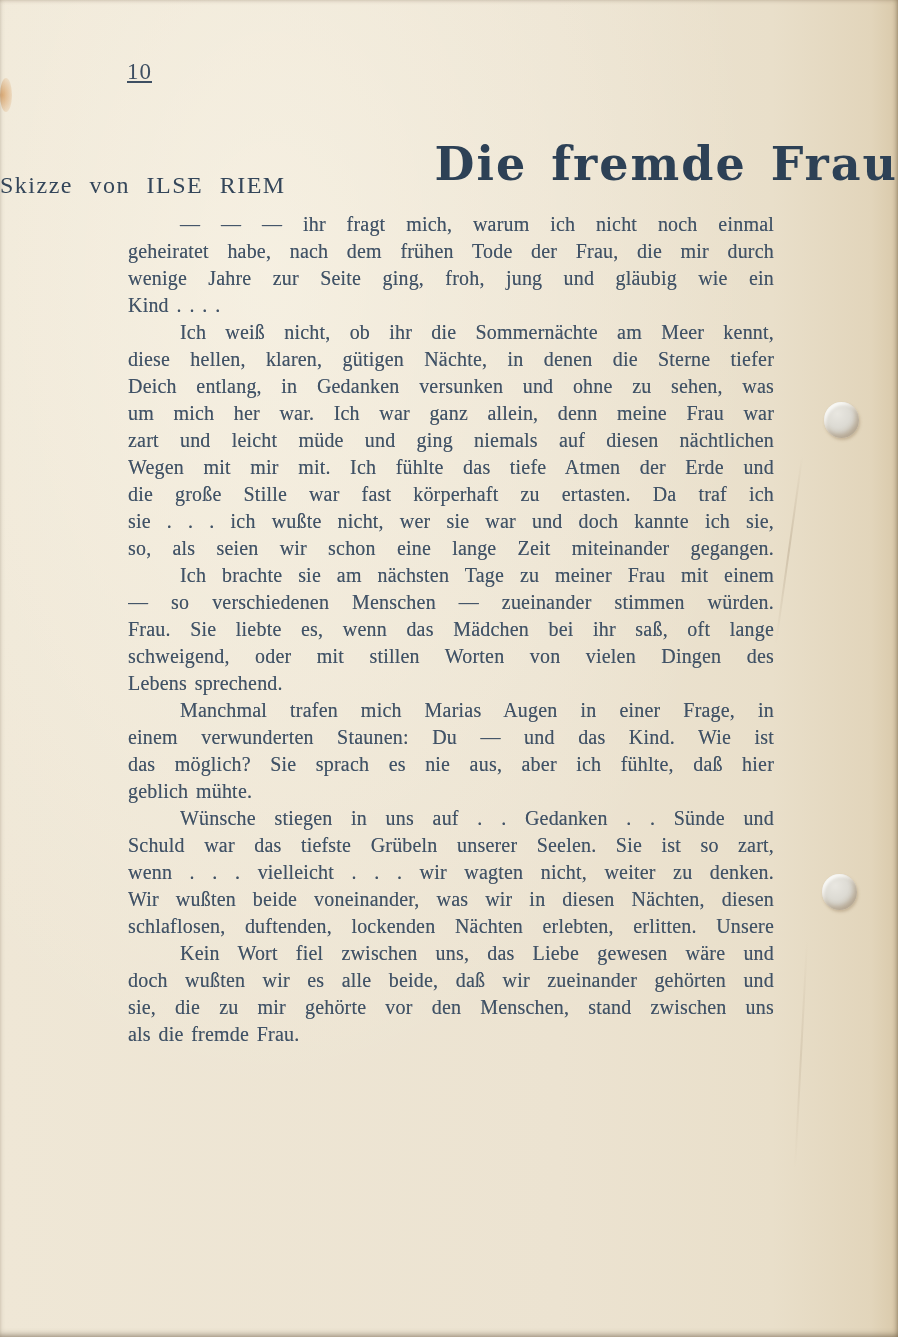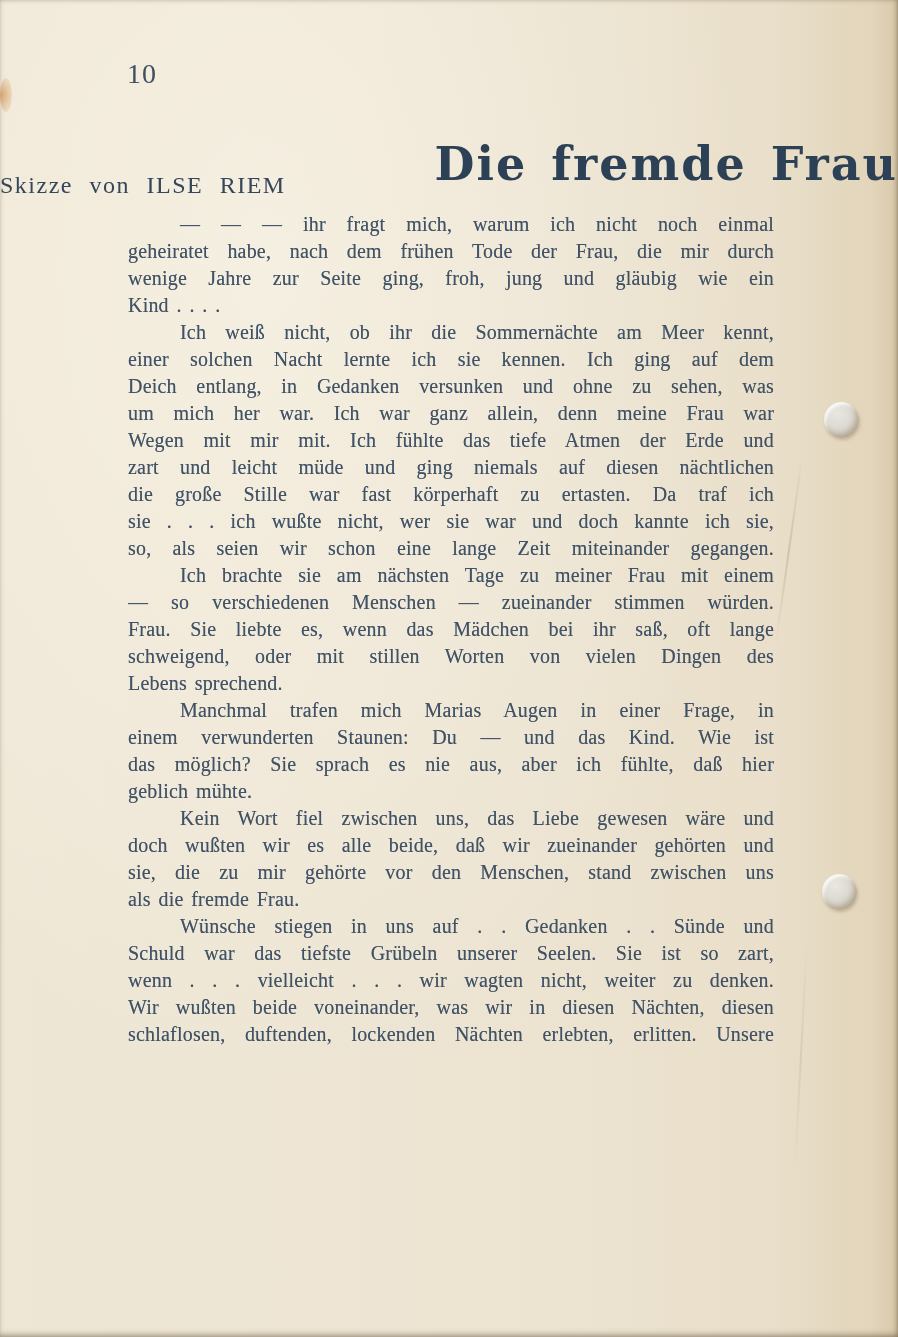--- a/index.html
+++ b/index.html
@@ -17,22 +17,23 @@
   
   #scan-page::after{
     content:"";position:absolute;inset:0;pointer-events:none;
     box-shadow:
       inset 0 -4px 6px -2px rgba(70,55,35,0.45),
       inset -3px 0 5px -2px rgba(90,70,45,0.35),
       inset 0 3px 4px -2px rgba(120,100,70,0.18);
   }
   .page-number{
     position:absolute;left:127px;top:60px;
-    font-size:28px;line-height:1;color:#3e4f62;
+    font-size:23px;line-height:1;color:#3e4f62;
     letter-spacing:1px;
+    text-decoration:underline;
   }
   .title{
     position:absolute;left:0;top:141px;width:898px;
     text-align:right;
     font-family:"DejaVu Serif", serif;
     font-weight:bold;
     font-size:46px;line-height:1;
     letter-spacing:2px;word-spacing:6px;
     color:#2d4156;
   }
@@ -95,53 +96,53 @@
   <div class="subtitle">Skizze von ILSE RIEM</div>
   <div class="body">
       <div class="para">
         <div class="line ind j">— — — ihr fragt mich, warum ich nicht noch einmal</div>
         <div class="line j">geheiratet habe, nach dem frühen Tode der Frau, die mir durch</div>
         <div class="line j">wenige Jahre zur Seite ging, froh, jung und gläubig wie ein</div>
         <div class="line">Kind . . . .</div>
       </div>
       <div class="para">
         <div class="line ind j">Ich weiß nicht, ob ihr die Sommernächte am Meer kennt,</div>
-        <div class="line j">einer solchen Nacht lernte ich sie kennen. Ich ging auf dem</div>
+        <div class="line j">diese hellen, klaren, gütigen Nächte, in denen die Sterne tiefer</div>
         <div class="line j">Deich entlang, in Gedanken versunken und ohne zu sehen, was</div>
         <div class="line j">um mich her war. Ich war ganz allein, denn meine Frau war</div>
+        <div class="line j">zart und leicht müde und ging niemals auf diesen nächtlichen</div>
         <div class="line j">Wegen mit mir mit. Ich fühlte das tiefe Atmen der Erde und</div>
-        <div class="line j">zart und leicht müde und ging niemals auf diesen nächtlichen</div>
         <div class="line j">die große Stille war fast körperhaft zu ertasten. Da traf ich</div>
         <div class="line j">sie . . . ich wußte nicht, wer sie war und doch kannte ich sie,</div>
         <div class="line j">so, als seien wir schon eine lange Zeit miteinander gegangen.</div>
       </div>
       <div class="para">
         <div class="line ind j">Ich brachte sie am nächsten Tage zu meiner Frau mit einem</div>
         <div class="line j">— so verschiedenen Menschen — zueinander stimmen würden.</div>
         <div class="line j">Frau. Sie liebte es, wenn das Mädchen bei ihr saß, oft lange</div>
         <div class="line j">schweigend, oder mit stillen Worten von vielen Dingen des</div>
         <div class="line">Lebens sprechend.</div>
       </div>
       <div class="para">
         <div class="line ind j">Manchmal trafen mich Marias Augen in einer Frage, in</div>
         <div class="line j">einem verwunderten Staunen: Du — und das Kind. Wie ist</div>
         <div class="line j">das möglich? Sie sprach es nie aus, aber ich fühlte, daß hier</div>
         <div class="line">geblich mühte.</div>
       </div>
       <div class="para">
-        <div class="line ind j">Kein Wort fiel zwischen uns, das Liebe gewesen wäre und</div>
-        <div class="line j">doch wußten wir es alle beide, daß wir zueinander gehörten und</div>
-        <div class="line j">sie, die zu mir gehörte vor den Menschen, stand zwischen uns</div>
-        <div class="line">als die fremde Frau.</div>
-      </div>
-      <div class="para">
         <div class="line ind j">Wünsche stiegen in uns auf . . Gedanken . . Sünde und</div>
         <div class="line j">Schuld war das tiefste Grübeln unserer Seelen. Sie ist so zart,</div>
         <div class="line j">wenn . . . vielleicht . . . wir wagten nicht, weiter zu denken.</div>
         <div class="line j">Wir wußten beide voneinander, was wir in diesen Nächten, diesen</div>
         <div class="line j">schlaflosen, duftenden, lockenden Nächten erlebten, erlitten. Unsere</div>
+      </div>
+      <div class="para">
+        <div class="line ind j">Kein Wort fiel zwischen uns, das Liebe gewesen wäre und</div>
+        <div class="line j">doch wußten wir es alle beide, daß wir zueinander gehörten und</div>
+        <div class="line j">sie, die zu mir gehörte vor den Menschen, stand zwischen uns</div>
+        <div class="line">als die fremde Frau.</div>
       </div>
     </div>
   <div class="hole" id="hole-top"></div>
   <div class="hole" id="hole-bottom"></div>
   <div class="crease" id="crease-1"></div>
   <div class="crease" id="crease-2"></div>
 </div>
 
 </body></html>

